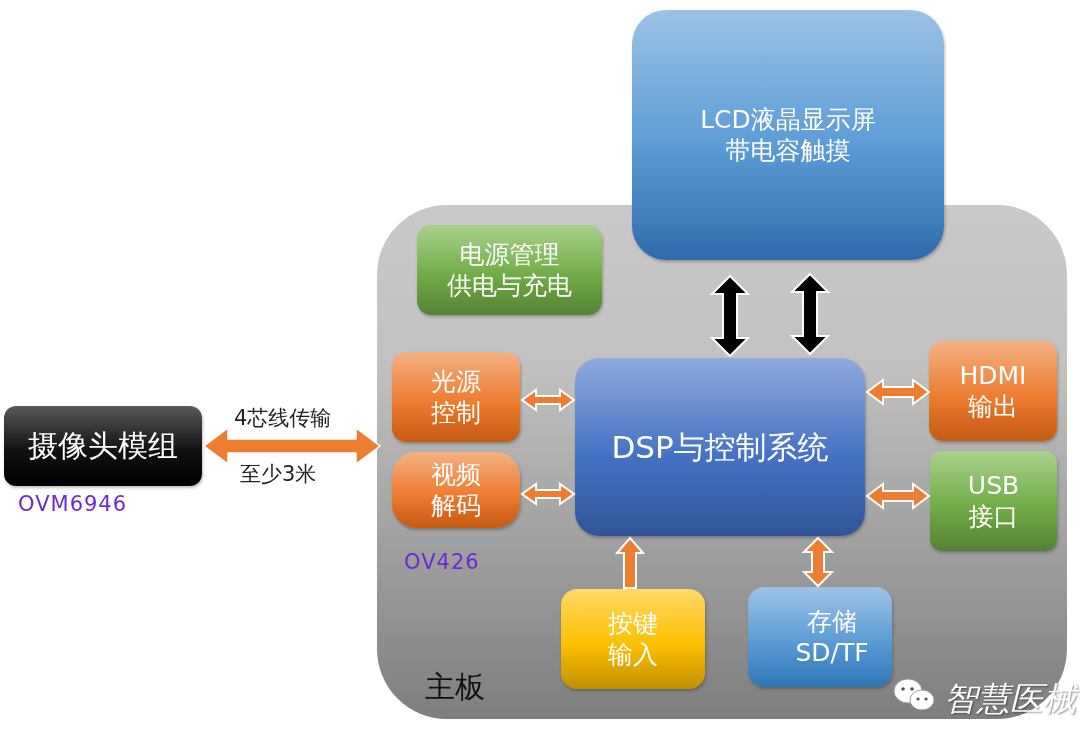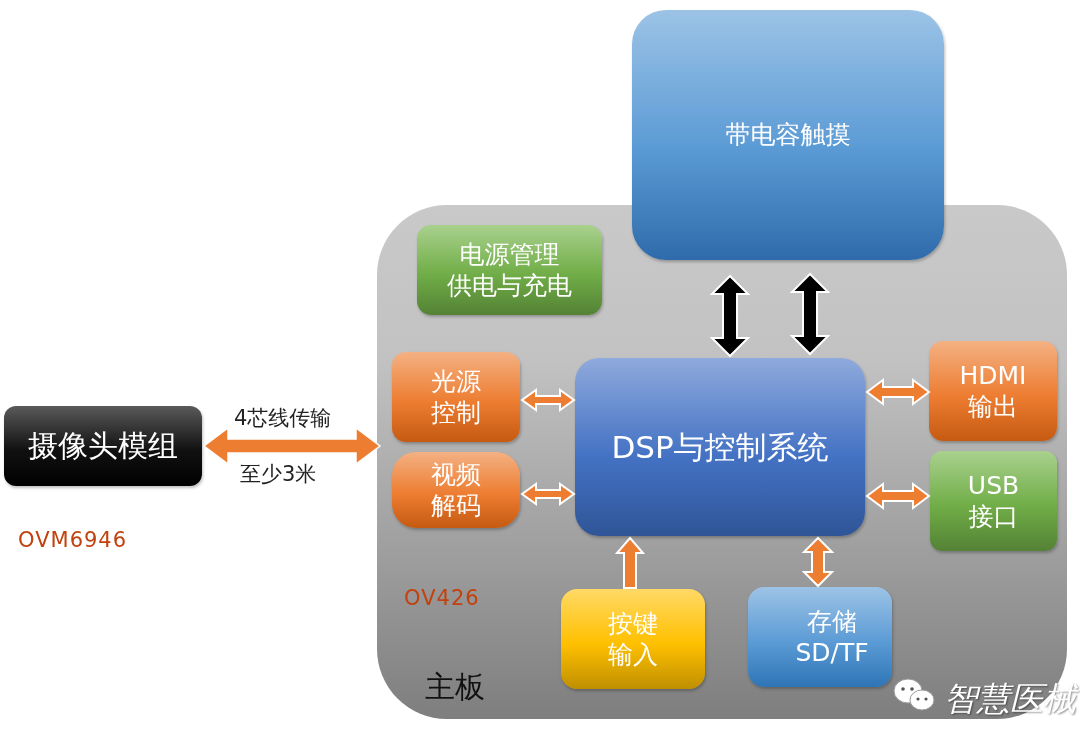--- a/index.html
+++ b/index.html
@@ -56,21 +56,21 @@
     left: 561px; top: 589px; width: 144px; height: 100px; border-radius: 16px;
     background: linear-gradient(to bottom, #ffd966 0%, #ffc000 55%, #bf8f00 100%);
     font-size: 25px;
   }
   .storage {
     left: 748px; top: 587px; width: 144px; height: 100px; border-radius: 16px;
     background: linear-gradient(to bottom, #9dc3e6 0%, #5b9bd5 55%, #2e75b6 100%);
     font-size: 25px;
     padding-left: 24px;
   }
-  .label-dark { color: #c2410c; margin-top: 36px; }
+  .label-dark { color: #6d28d9; }
   .txt-ovm { left: 18px; top: 492px; font-size: 21px; letter-spacing: 1px; }
   .txt-ov426 { left: 404px; top: 550px; font-size: 21px; letter-spacing: 1px; }
   .txt-main { left: 425px; top: 667px; font-size: 30px; color: #111111; }
   .txt-link1 { left: 234px; top: 404px; font-size: 21px; color: #222; }
   .txt-link2 { left: 240px; top: 460px; font-size: 21px; color: #222; }
   .watermark {
     left: 892px; top: 677px; display: flex; align-items: flex-start; gap: 8px;
     color: #ffffff; font-size: 33px; text-shadow: 1px 1px 2px rgba(0,0,0,0.45); font-style: italic;
   }
   svg.arrows { position: absolute; left: 0; top: 0; }
@@ -82,20 +82,21 @@
 
 <div class="box camera">
   <span>摄像头模组</span>
 </div>
 <div class="abs txt-ovm label-dark">OVM6946</div>
 
 <div class="abs txt-link1">4芯线传输</div>
 <div class="abs txt-link2">至少3米</div>
 
 <div class="box lcd">
+  <span>LCD液晶显示屏</span>
   <span>带电容触摸</span>
 </div>
 
 <div class="box power">
   <span>电源管理</span>
   <span>供电与充电</span>
 </div>
 
 <div class="box orange light">
   <span>光源</span>

